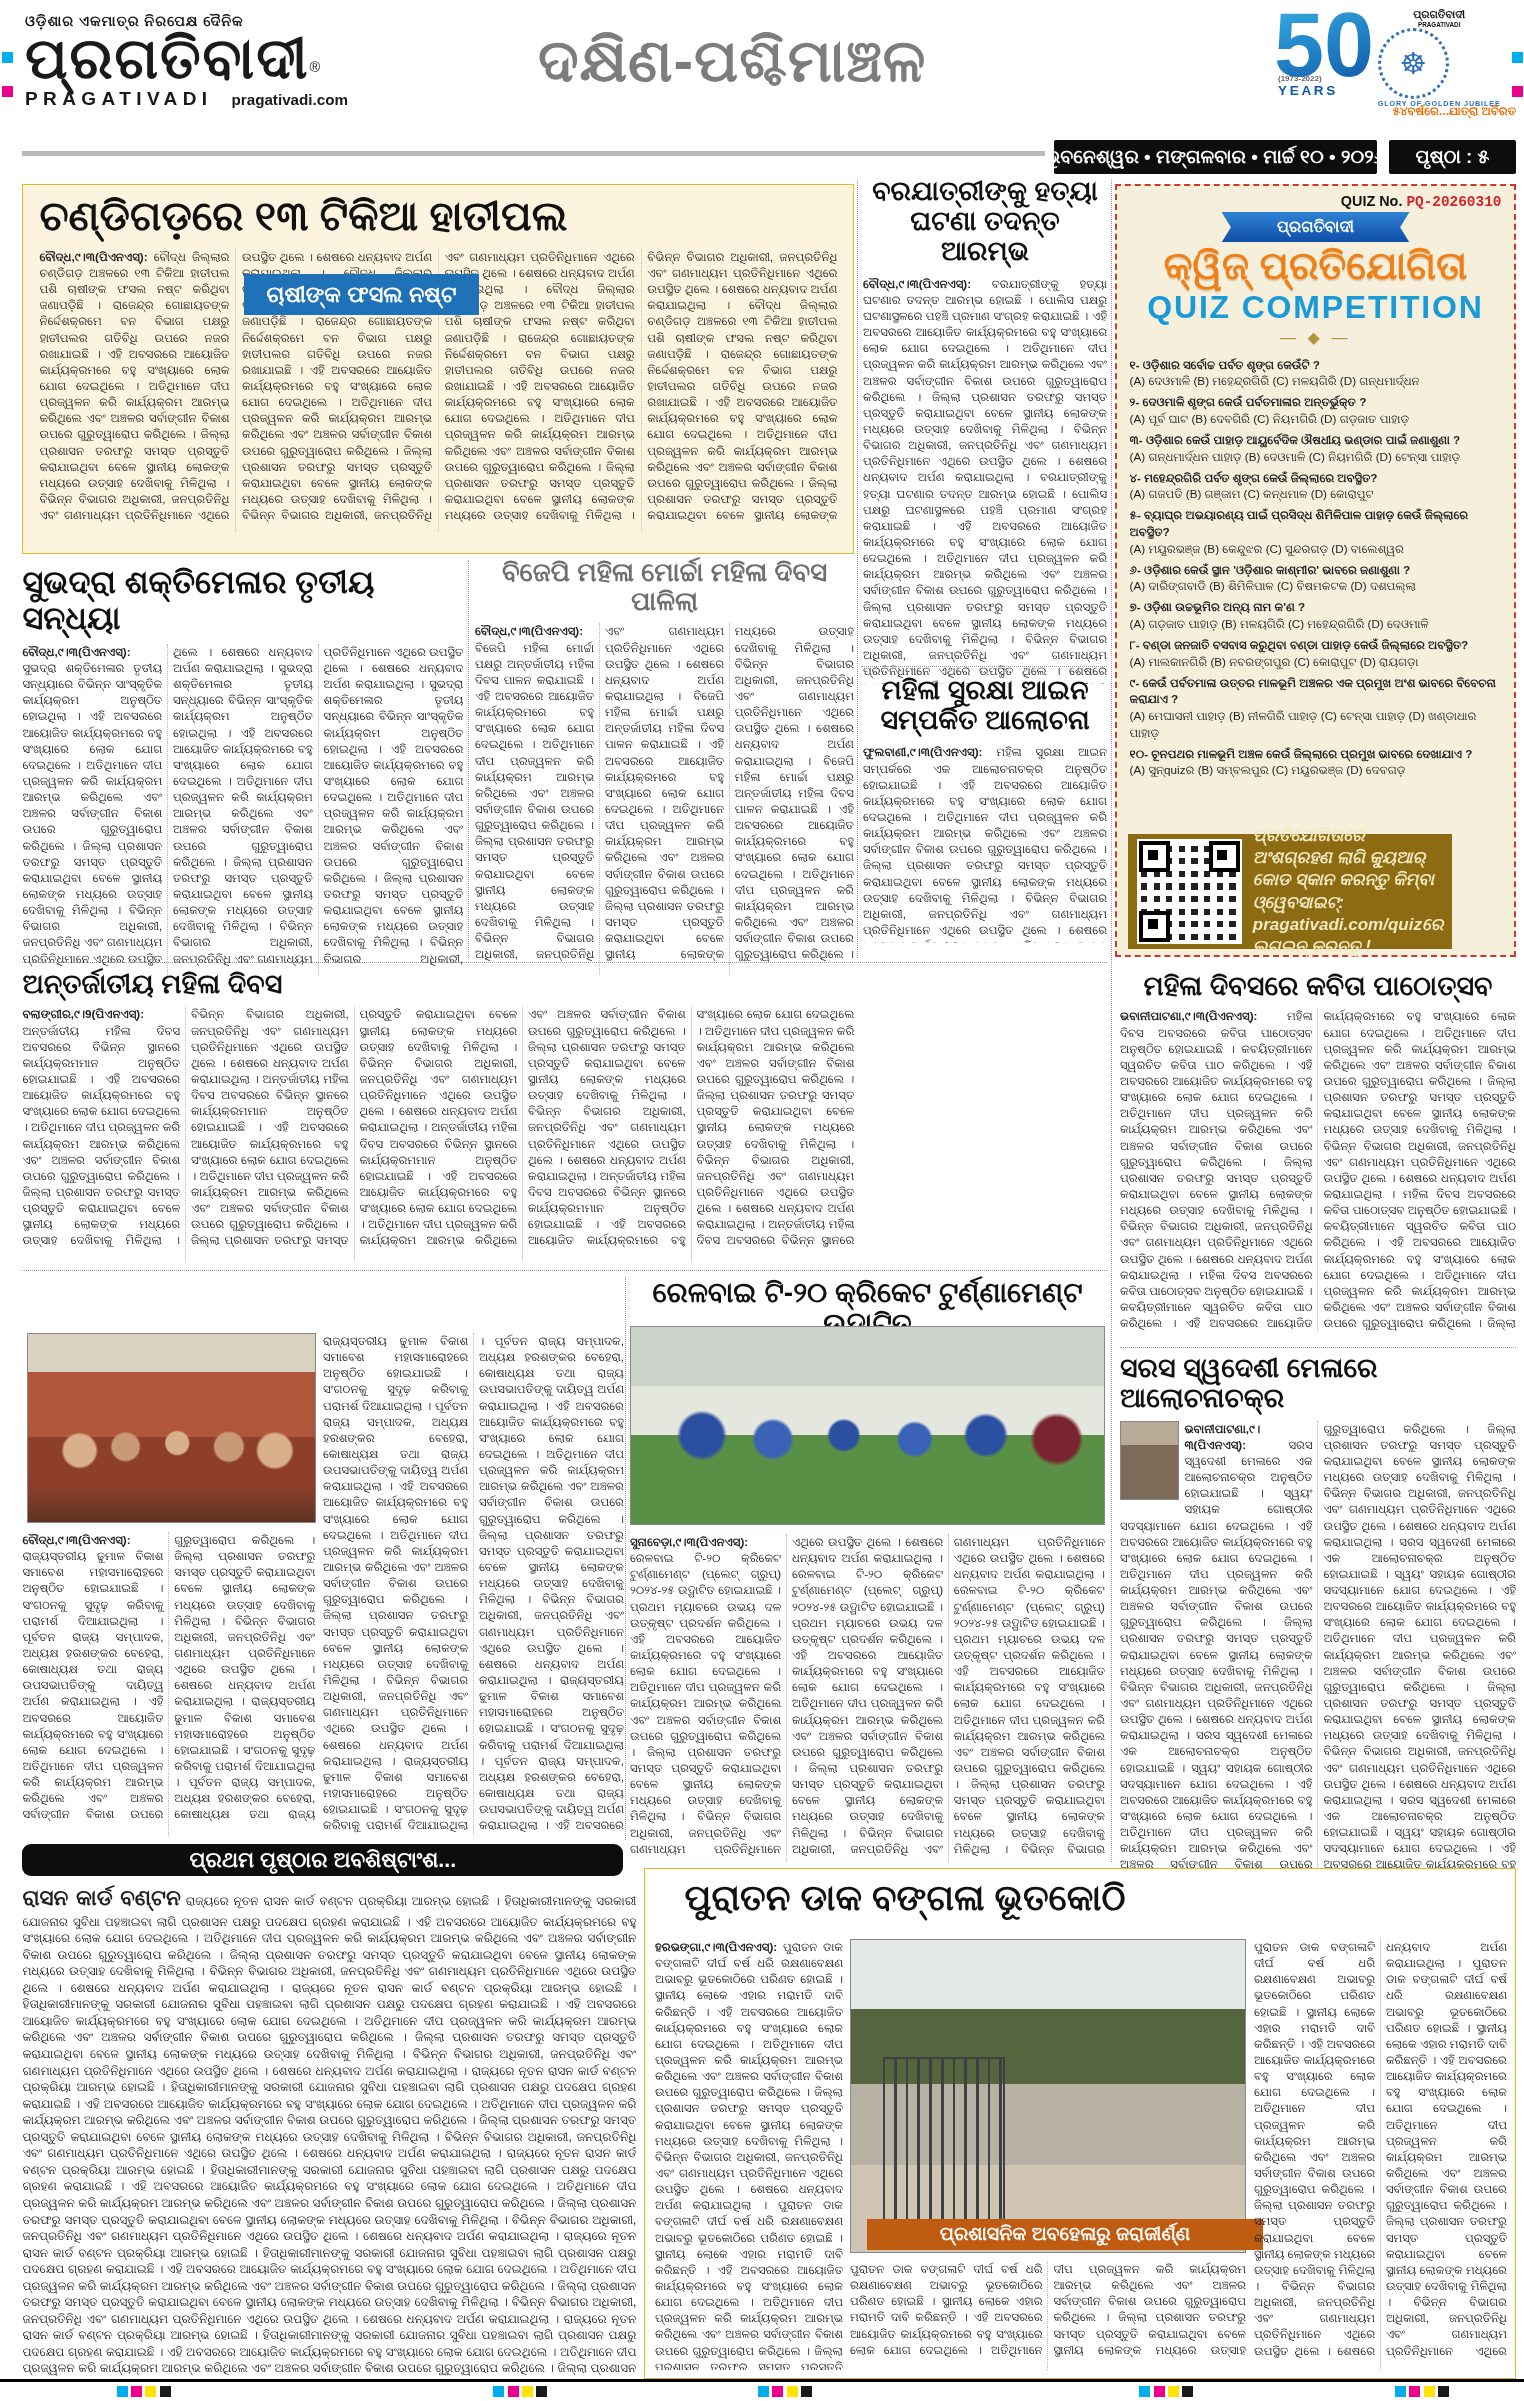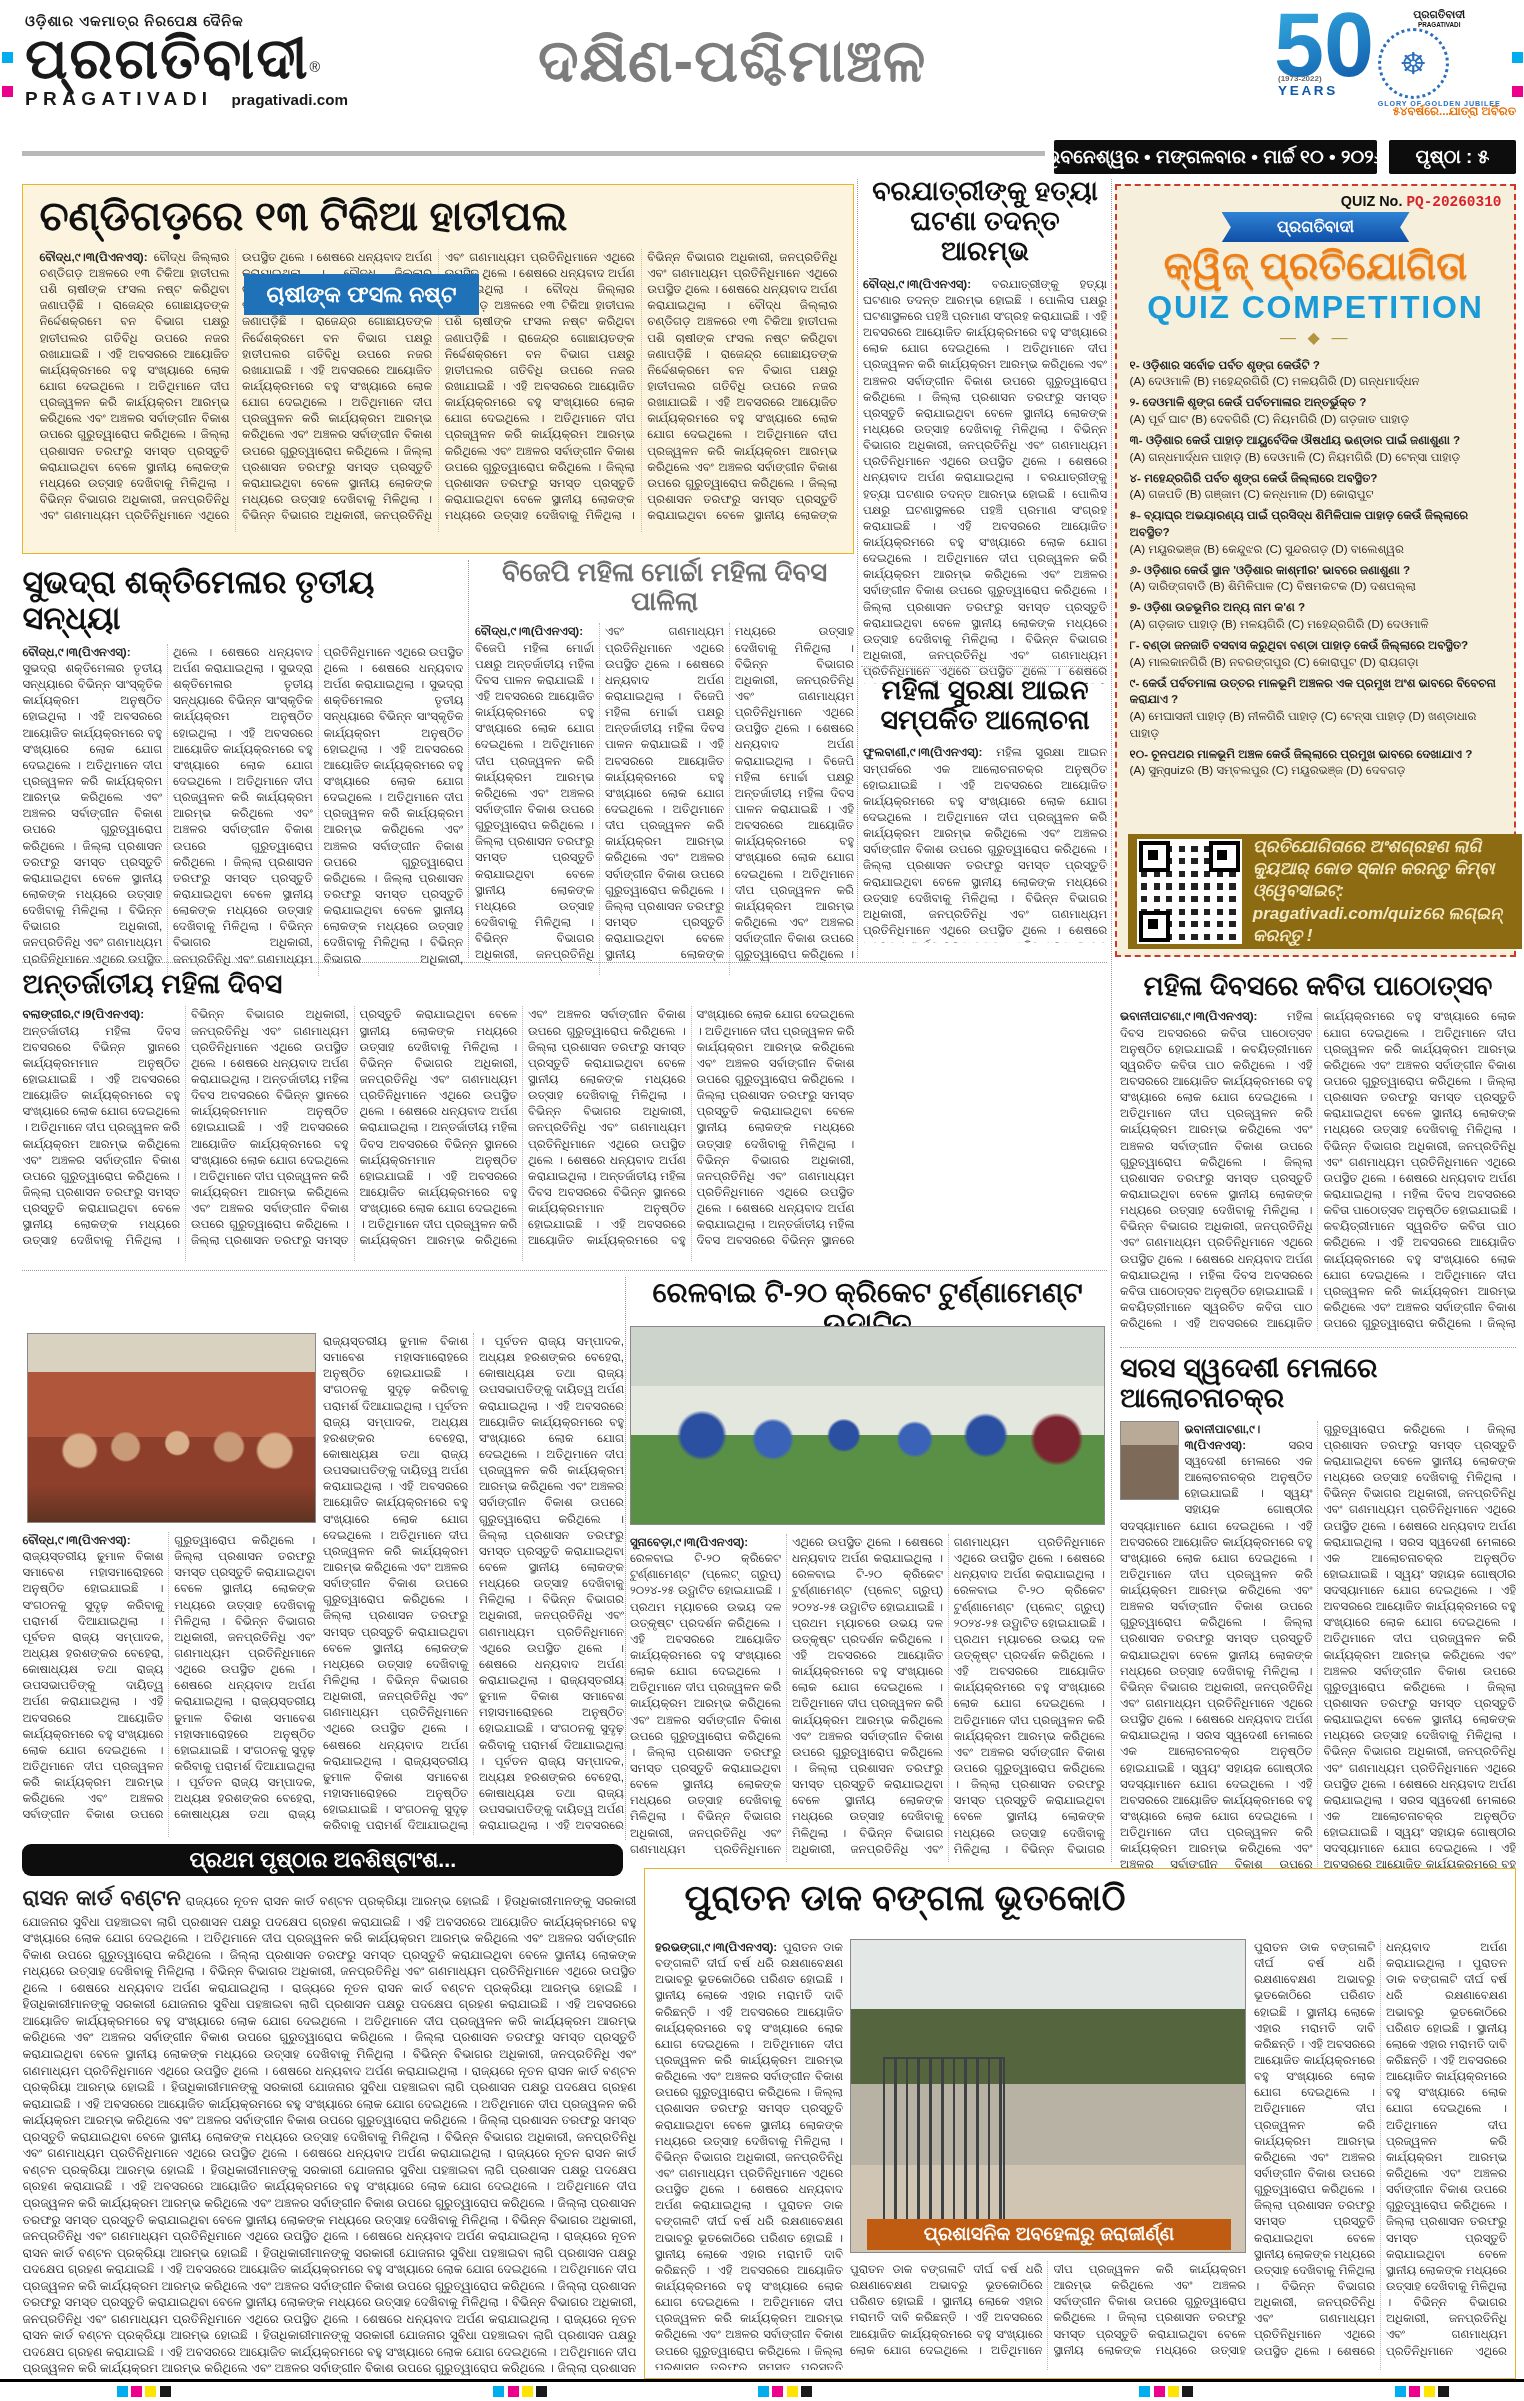--- a/index.html
+++ b/index.html
@@ -185,21 +185,21 @@
       <div class="qq">୭- ଓଡ଼ିଶା ଉଚ୍ଚଭୂମିର ଅନ୍ୟ ନାମ କ'ଣ ?</div>
       <div class="qo">(A) ଗଡ଼ଜାତ ପାହାଡ଼ (B) ମଳୟଗିରି (C) ମହେନ୍ଦ୍ରଗିରି (D) ଦେଓମାଳି</div>
       <div class="qq">୮- ବଣ୍ଡା ଜନଜାତି ବସବାସ କରୁଥିବା ବଣ୍ଡା ପାହାଡ଼ କେଉଁ ଜିଲ୍ଲାରେ ଅବସ୍ଥିତ?</div>
       <div class="qo">(A) ମାଲକାନଗିରି (B) ନବରଙ୍ଗପୁର (C) କୋରାପୁଟ (D) ରାୟଗଡ଼ା</div>
       <div class="qq">୯- କେଉଁ ପର୍ବତମାଳା ଉତ୍ତର ମାଳଭୂମି ଅଞ୍ଚଳର ଏକ ପ୍ରମୁଖ ଅଂଶ ଭାବରେ ବିବେଚନା କରାଯାଏ ?</div>
       <div class="qo">(A) ମେଘାସନୀ ପାହାଡ଼ (B) ନୀଳଗିରି ପାହାଡ଼ (C) ଟେନ୍ସା ପାହାଡ଼ (D) ଖଣ୍ଡାଧାର ପାହାଡ଼</div>
       <div class="qq">୧୦- ଚୂନପଥର ମାଳଭୂମି ଅଞ୍ଚଳ କେଉଁ ଜିଲ୍ଲାରେ ପ୍ରମୁଖ ଭାବରେ ଦେଖାଯାଏ ?</div>
       <div class="qo">(A) ସୁନ୍quizର (B) ସମ୍ବଲପୁର (C) ମୟୂରଭଞ୍ଜ (D) ଦେବଗଡ଼</div>
     </div>
   </div>
-  <div class="abs qr-panel" style="left:1128px;top:834px;width:394px;height:115px;">
+  <div class="abs qr-panel" style="left:1128px;top:834px;width:324px;height:115px;">
     <div class="qr-code">
       <div class="finder" style="left:-1.8px;top:-1.8px;"></div>
       <div class="finder" style="right:-1.8px;top:-1.8px;"></div>
       <div class="finder" style="left:-1.8px;bottom:-1.8px;"></div>
     </div>
     <div class="qr-text">ପ୍ରତିଯୋଗିତାରେ ଅଂଶଗ୍ରହଣ ଲାଗି କ୍ୟୁଆର୍ କୋଡ ସ୍କାନ କରନ୍ତୁ କିମ୍ବା ଓ୍ୱେବସାଇଟ୍: pragativadi.com/quizରେ ଲଗ୍‌ଇନ୍ କରନ୍ତୁ !</div>
   </div>
 
   <div class="abs vdot" style="left:857px;top:179px;height:779px;"></div>
   <div class="abs vdot" style="left:1111px;top:179px;height:1683px;"></div>
@@ -279,21 +279,21 @@
   <div class="abs" style="left:644px;top:1868px;width:872px;height:511px;border:1.8px solid #e9b42a;background:#fff;box-sizing:border-box;">
     <div class="headline" style="font-size:36px;text-align:center;width:502px;margin:9px 0 0 9px;">ପୁରାତନ ଡାକ ବଙ୍ଗଳା ଭୂତକୋଠି</div>
   </div>
   <div class="abs body-text" style="left:655px;top:1939px;width:188px;height:431px;">
     <span class="dl">ହରଭଙ୍ଗା,୯।୩(ପିଏନଏସ୍):</span>
     <span>ପୁରାତନ ଡାକ ବଙ୍ଗଳାଟି ଦୀର୍ଘ ବର୍ଷ ଧରି ରକ୍ଷଣାବେକ୍ଷଣ ଅଭାବରୁ ଭୂତକୋଠିରେ ପରିଣତ ହୋଇଛି । ସ୍ଥାନୀୟ ଲୋକେ ଏହାର ମରାମତି ଦାବି କରିଛନ୍ତି । ଏହି ଅବସରରେ ଆୟୋଜିତ କାର୍ଯ୍ୟକ୍ରମରେ ବହୁ ସଂଖ୍ୟାରେ ଲୋକ ଯୋଗ ଦେଇଥିଲେ । ଅତିଥିମାନେ ଦୀପ ପ୍ରଜ୍ୱଳନ କରି କାର୍ଯ୍ୟକ୍ରମ ଆରମ୍ଭ କରିଥିଲେ ଏବଂ ଅଞ୍ଚଳର ସର୍ବାଙ୍ଗୀନ ବିକାଶ ଉପରେ ଗୁରୁତ୍ୱାରୋପ କରିଥିଲେ । ଜିଲ୍ଲା ପ୍ରଶାସନ ତରଫରୁ ସମସ୍ତ ପ୍ରସ୍ତୁତି କରାଯାଇଥିବା ବେଳେ ସ୍ଥାନୀୟ ଲୋକଙ୍କ ମଧ୍ୟରେ ଉତ୍ସାହ ଦେଖିବାକୁ ମିଳିଥିଲା । ବିଭିନ୍ନ ବିଭାଗର ଅଧିକାରୀ, ଜନପ୍ରତିନିଧି ଏବଂ ଗଣମାଧ୍ୟମ ପ୍ରତିନିଧିମାନେ ଏଥିରେ ଉପସ୍ଥିତ ଥିଲେ । ଶେଷରେ ଧନ୍ୟବାଦ ଅର୍ପଣ କରାଯାଇଥିଲା । ପୁରାତନ ଡାକ ବଙ୍ଗଳାଟି ଦୀର୍ଘ ବର୍ଷ ଧରି ରକ୍ଷଣାବେକ୍ଷଣ ଅଭାବରୁ ଭୂତକୋଠିରେ ପରିଣତ ହୋଇଛି । ସ୍ଥାନୀୟ ଲୋକେ ଏହାର ମରାମତି ଦାବି କରିଛନ୍ତି । ଏହି ଅବସରରେ ଆୟୋଜିତ କାର୍ଯ୍ୟକ୍ରମରେ ବହୁ ସଂଖ୍ୟାରେ ଲୋକ ଯୋଗ ଦେଇଥିଲେ । ଅତିଥିମାନେ ଦୀପ ପ୍ରଜ୍ୱଳନ କରି କାର୍ଯ୍ୟକ୍ରମ ଆରମ୍ଭ କରିଥିଲେ ଏବଂ ଅଞ୍ଚଳର ସର୍ବାଙ୍ଗୀନ ବିକାଶ ଉପରେ ଗୁରୁତ୍ୱାରୋପ କରିଥିଲେ । ଜିଲ୍ଲା ପ୍ରଶାସନ ତରଫରୁ ସମସ୍ତ ପ୍ରସ୍ତୁତି କରାଯାଇଥିବା ବେଳେ ସ୍ଥାନୀୟ ଲୋକଙ୍କ ମଧ୍ୟରେ ଉତ୍ସାହ ଦେଖିବାକୁ ମିଳିଥିଲା । ବିଭିନ୍ନ ବିଭାଗର ଅଧିକାରୀ, ଜନପ୍ରତିନିଧି ଏବଂ ଗଣମାଧ୍ୟମ ପ୍ରତିନିଧିମାନେ ଏଥିରେ ଉପସ୍ଥିତ ଥିଲେ । ଶେଷରେ ଧନ୍ୟବାଦ ଅର୍ପଣ କରାଯାଇଥିଲା । ପୁରାତନ ଡାକ ବଙ୍ଗଳାଟି ଦୀର୍ଘ ବର୍ଷ ଧରି ରକ୍ଷଣାବେକ୍ଷଣ ଅଭାବରୁ ଭୂତକୋଠିରେ ପରିଣତ ହୋଇଛି । ସ୍ଥାନୀୟ ଲୋକେ ଏହାର ମରାମତି ଦାବି କରିଛନ୍ତି । ଏହି ଅବସରରେ ଆୟୋଜିତ କାର୍ଯ୍ୟକ୍ରମରେ ବହୁ ସଂଖ୍ୟାରେ ଲୋକ ଯୋଗ ଦେଇଥିଲେ । ଅତିଥିମାନେ ଦୀପ ପ୍ରଜ୍ୱଳନ କରି କାର୍ଯ୍ୟକ୍ରମ ଆରମ୍ଭ କରିଥିଲେ ଏବଂ ଅଞ୍ଚଳର ସର୍ବାଙ୍ଗୀନ ବିକାଶ ଉପରେ ଗୁରୁତ୍ୱାରୋପ କରିଥିଲେ । ଜିଲ୍ଲା ପ୍ରଶାସନ ତରଫରୁ ସମସ୍ତ ପ୍ରସ୍ତୁତି କରାଯାଇଥିବା ବେଳେ ସ୍ଥାନୀୟ ଲୋକଙ୍କ ମଧ୍ୟରେ ଉତ୍ସାହ ଦେଖିବାକୁ ମିଳିଥିଲା । ବିଭିନ୍ନ ବିଭାଗର ଅଧିକାରୀ, ଜନପ୍ରତିନିଧି ଏବଂ ଗଣମାଧ୍ୟମ ପ୍ରତିନିଧିମାନେ ଏଥିରେ ଉପସ୍ଥିତ ଥିଲେ । ଶେଷରେ ଧନ୍ୟବାଦ ଅର୍ପଣ କରାଯାଇଥିଲା । ପୁରାତନ ଡାକ ବଙ୍ଗଳାଟି ଦୀର୍ଘ ବର୍ଷ ଧରି ରକ୍ଷଣାବେକ୍ଷଣ ଅଭାବରୁ ଭୂତକୋଠିରେ ପରିଣତ ହୋଇଛି । ସ୍ଥାନୀୟ ଲୋକେ ଏହାର ମରାମତି ଦାବି କରିଛନ୍ତି । ଏହି ଅବସରରେ ଆୟୋଜିତ କାର୍ଯ୍ୟକ୍ରମରେ ବହୁ ସଂଖ୍ୟାରେ ଲୋକ ଯୋଗ ଦେଇଥିଲେ । ଅତିଥିମାନେ ଦୀପ ପ୍ରଜ୍ୱଳନ କରି କାର୍ଯ୍ୟକ୍ରମ ଆରମ୍ଭ କରିଥିଲେ ଏବଂ ଅଞ୍ଚଳର ସର୍ବାଙ୍ଗୀନ ବିକାଶ ଉପରେ ଗୁରୁତ୍ୱାରୋପ କରିଥିଲେ । ଜିଲ୍ଲା ପ୍ରଶାସନ ତରଫରୁ ସମସ୍ତ ପ୍ରସ୍ତୁତି କରାଯାଇଥିବା ବେଳେ ସ୍ଥାନୀୟ ଲୋକଙ୍କ ମଧ୍ୟରେ ଉତ୍ସାହ ଦେଖିବାକୁ ମିଳିଥିଲା । ବିଭିନ୍ନ ବିଭାଗର ଅଧିକାରୀ, ଜନପ୍ରତିନିଧି ଏବଂ ଗଣମାଧ୍ୟମ ପ୍ରତିନିଧିମାନେ ଏଥିରେ ଉପସ୍ଥିତ ଥିଲେ । ଶେଷରେ ଧନ୍ୟବାଦ ଅର୍ପଣ କରାଯାଇଥିଲା । ପୁରାତନ ଡାକ ବଙ୍ଗଳାଟି ଦୀର୍ଘ ବର୍ଷ ଧରି ରକ୍ଷଣାବେକ୍ଷଣ ଅଭାବରୁ ଭୂତକୋଠିରେ ପରିଣତ ହୋଇଛି । ସ୍ଥାନୀୟ ଲୋକେ ଏହାର ମରାମତି ଦାବି କରିଛନ୍ତି । ଏହି ଅବସରରେ ଆୟୋଜିତ କାର୍ଯ୍ୟକ୍ରମରେ ବହୁ ସଂଖ୍ୟାରେ ଲୋକ ଯୋଗ ଦେଇଥିଲେ । ଅତିଥିମାନେ ଦୀପ ପ୍ରଜ୍ୱଳନ କରି କାର୍ଯ୍ୟକ୍ରମ ଆରମ୍ଭ କରିଥିଲେ ଏବଂ ଅଞ୍ଚଳର ସର୍ବାଙ୍ଗୀନ ବିକାଶ ଉପରେ ଗୁରୁତ୍ୱାରୋପ କରିଥିଲେ । ଜିଲ୍ଲା ପ୍ରଶାସନ ତରଫରୁ ସମସ୍ତ ପ୍ରସ୍ତୁତି କରାଯାଇଥିବା ବେଳେ ସ୍ଥାନୀୟ ଲୋକଙ୍କ ମଧ୍ୟରେ ଉତ୍ସାହ ଦେଖିବାକୁ ମିଳିଥିଲା । ବିଭିନ୍ନ ବିଭାଗର ଅଧିକାରୀ, ଜନପ୍ରତିନିଧି ଏବଂ ଗଣମାଧ୍ୟମ ପ୍ରତିନିଧିମାନେ ଏଥିରେ ଉପସ୍ଥିତ ଥିଲେ । ଶେଷରେ ଧନ୍ୟବାଦ ଅର୍ପଣ କରାଯାଇଥିଲା ।</span>
   </div>
   <div class="abs photo photo-bhut" style="left:850px;top:1939px;width:396px;height:314px;">
     <div class="gate"></div>
   </div>
-  <div class="abs capbar" style="left:867px;top:2219px;width:364px;height:30.5px;">ପ୍ରଶାସନିକ ଅବହେଳାରୁ ଜରାଜୀର୍ଣ୍ଣ</div>
+  <div class="abs capbar" style="left:867px;top:2219px;width:396px;height:30.5px;">ପ୍ରଶାସନିକ ଅବହେଳାରୁ ଜରାଜୀର୍ଣ୍ଣ</div>
   <div class="abs body-text cols2" style="left:850px;top:2261px;width:396px;height:109px;">
     <span>ପୁରାତନ ଡାକ ବଙ୍ଗଳାଟି ଦୀର୍ଘ ବର୍ଷ ଧରି ରକ୍ଷଣାବେକ୍ଷଣ ଅଭାବରୁ ଭୂତକୋଠିରେ ପରିଣତ ହୋଇଛି । ସ୍ଥାନୀୟ ଲୋକେ ଏହାର ମରାମତି ଦାବି କରିଛନ୍ତି । ଏହି ଅବସରରେ ଆୟୋଜିତ କାର୍ଯ୍ୟକ୍ରମରେ ବହୁ ସଂଖ୍ୟାରେ ଲୋକ ଯୋଗ ଦେଇଥିଲେ । ଅତିଥିମାନେ ଦୀପ ପ୍ରଜ୍ୱଳନ କରି କାର୍ଯ୍ୟକ୍ରମ ଆରମ୍ଭ କରିଥିଲେ ଏବଂ ଅଞ୍ଚଳର ସର୍ବାଙ୍ଗୀନ ବିକାଶ ଉପରେ ଗୁରୁତ୍ୱାରୋପ କରିଥିଲେ । ଜିଲ୍ଲା ପ୍ରଶାସନ ତରଫରୁ ସମସ୍ତ ପ୍ରସ୍ତୁତି କରାଯାଇଥିବା ବେଳେ ସ୍ଥାନୀୟ ଲୋକଙ୍କ ମଧ୍ୟରେ ଉତ୍ସାହ ଦେଖିବାକୁ ମିଳିଥିଲା । ବିଭିନ୍ନ ବିଭାଗର ଅଧିକାରୀ, ଜନପ୍ରତିନିଧି ଏବଂ ଗଣମାଧ୍ୟମ ପ୍ରତିନିଧିମାନେ ଏଥିରେ ଉପସ୍ଥିତ ଥିଲେ । ଶେଷରେ ଧନ୍ୟବାଦ ଅର୍ପଣ କରାଯାଇଥିଲା । ପୁରାତନ ଡାକ ବଙ୍ଗଳାଟି ଦୀର୍ଘ ବର୍ଷ ଧରି ରକ୍ଷଣାବେକ୍ଷଣ ଅଭାବରୁ ଭୂତକୋଠିରେ ପରିଣତ ହୋଇଛି । ସ୍ଥାନୀୟ ଲୋକେ ଏହାର ମରାମତି ଦାବି କରିଛନ୍ତି । ଏହି ଅବସରରେ ଆୟୋଜିତ କାର୍ଯ୍ୟକ୍ରମରେ ବହୁ ସଂଖ୍ୟାରେ ଲୋକ ଯୋଗ ଦେଇଥିଲେ । ଅତିଥିମାନେ ଦୀପ ପ୍ରଜ୍ୱଳନ କରି କାର୍ଯ୍ୟକ୍ରମ ଆରମ୍ଭ କରିଥିଲେ ଏବଂ ଅଞ୍ଚଳର ସର୍ବାଙ୍ଗୀନ ବିକାଶ ଉପରେ ଗୁରୁତ୍ୱାରୋପ କରିଥିଲେ । ଜିଲ୍ଲା ପ୍ରଶାସନ ତରଫରୁ ସମସ୍ତ ପ୍ରସ୍ତୁତି କରାଯାଇଥିବା ବେଳେ ସ୍ଥାନୀୟ ଲୋକଙ୍କ ମଧ୍ୟରେ ଉତ୍ସାହ ଦେଖିବାକୁ ମିଳିଥିଲା । ବିଭିନ୍ନ ବିଭାଗର ଅଧିକାରୀ, ଜନପ୍ରତିନିଧି ଏବଂ ଗଣମାଧ୍ୟମ ପ୍ରତିନିଧିମାନେ ଏଥିରେ ଉପସ୍ଥିତ ଥିଲେ । ଶେଷରେ ଧନ୍ୟବାଦ ଅର୍ପଣ କରାଯାଇଥିଲା ।</span>
   </div>
   <div class="abs body-text cols2" style="left:1254px;top:1939px;width:253px;height:431px;">
     <span>ପୁରାତନ ଡାକ ବଙ୍ଗଳାଟି ଦୀର୍ଘ ବର୍ଷ ଧରି ରକ୍ଷଣାବେକ୍ଷଣ ଅଭାବରୁ ଭୂତକୋଠିରେ ପରିଣତ ହୋଇଛି । ସ୍ଥାନୀୟ ଲୋକେ ଏହାର ମରାମତି ଦାବି କରିଛନ୍ତି । ଏହି ଅବସରରେ ଆୟୋଜିତ କାର୍ଯ୍ୟକ୍ରମରେ ବହୁ ସଂଖ୍ୟାରେ ଲୋକ ଯୋଗ ଦେଇଥିଲେ । ଅତିଥିମାନେ ଦୀପ ପ୍ରଜ୍ୱଳନ କରି କାର୍ଯ୍ୟକ୍ରମ ଆରମ୍ଭ କରିଥିଲେ ଏବଂ ଅଞ୍ଚଳର ସର୍ବାଙ୍ଗୀନ ବିକାଶ ଉପରେ ଗୁରୁତ୍ୱାରୋପ କରିଥିଲେ । ଜିଲ୍ଲା ପ୍ରଶାସନ ତରଫରୁ ସମସ୍ତ ପ୍ରସ୍ତୁତି କରାଯାଇଥିବା ବେଳେ ସ୍ଥାନୀୟ ଲୋକଙ୍କ ମଧ୍ୟରେ ଉତ୍ସାହ ଦେଖିବାକୁ ମିଳିଥିଲା । ବିଭିନ୍ନ ବିଭାଗର ଅଧିକାରୀ, ଜନପ୍ରତିନିଧି ଏବଂ ଗଣମାଧ୍ୟମ ପ୍ରତିନିଧିମାନେ ଏଥିରେ ଉପସ୍ଥିତ ଥିଲେ । ଶେଷରେ ଧନ୍ୟବାଦ ଅର୍ପଣ କରାଯାଇଥିଲା । ପୁରାତନ ଡାକ ବଙ୍ଗଳାଟି ଦୀର୍ଘ ବର୍ଷ ଧରି ରକ୍ଷଣାବେକ୍ଷଣ ଅଭାବରୁ ଭୂତକୋଠିରେ ପରିଣତ ହୋଇଛି । ସ୍ଥାନୀୟ ଲୋକେ ଏହାର ମରାମତି ଦାବି କରିଛନ୍ତି । ଏହି ଅବସରରେ ଆୟୋଜିତ କାର୍ଯ୍ୟକ୍ରମରେ ବହୁ ସଂଖ୍ୟାରେ ଲୋକ ଯୋଗ ଦେଇଥିଲେ । ଅତିଥିମାନେ ଦୀପ ପ୍ରଜ୍ୱଳନ କରି କାର୍ଯ୍ୟକ୍ରମ ଆରମ୍ଭ କରିଥିଲେ ଏବଂ ଅଞ୍ଚଳର ସର୍ବାଙ୍ଗୀନ ବିକାଶ ଉପରେ ଗୁରୁତ୍ୱାରୋପ କରିଥିଲେ । ଜିଲ୍ଲା ପ୍ରଶାସନ ତରଫରୁ ସମସ୍ତ ପ୍ରସ୍ତୁତି କରାଯାଇଥିବା ବେଳେ ସ୍ଥାନୀୟ ଲୋକଙ୍କ ମଧ୍ୟରେ ଉତ୍ସାହ ଦେଖିବାକୁ ମିଳିଥିଲା । ବିଭିନ୍ନ ବିଭାଗର ଅଧିକାରୀ, ଜନପ୍ରତିନିଧି ଏବଂ ଗଣମାଧ୍ୟମ ପ୍ରତିନିଧିମାନେ ଏଥିରେ ଉପସ୍ଥିତ ଥିଲେ । ଶେଷରେ ଧନ୍ୟବାଦ ଅର୍ପଣ କରାଯାଇଥିଲା । ପୁରାତନ ଡାକ ବଙ୍ଗଳାଟି ଦୀର୍ଘ ବର୍ଷ ଧରି ରକ୍ଷଣାବେକ୍ଷଣ ଅଭାବରୁ ଭୂତକୋଠିରେ ପରିଣତ ହୋଇଛି । ସ୍ଥାନୀୟ ଲୋକେ ଏହାର ମରାମତି ଦାବି କରିଛନ୍ତି । ଏହି ଅବସରରେ ଆୟୋଜିତ କାର୍ଯ୍ୟକ୍ରମରେ ବହୁ ସଂଖ୍ୟାରେ ଲୋକ ଯୋଗ ଦେଇଥିଲେ । ଅତିଥିମାନେ ଦୀପ ପ୍ରଜ୍ୱଳନ କରି କାର୍ଯ୍ୟକ୍ରମ ଆରମ୍ଭ କରିଥିଲେ ଏବଂ ଅଞ୍ଚଳର ସର୍ବାଙ୍ଗୀନ ବିକାଶ ଉପରେ ଗୁରୁତ୍ୱାରୋପ କରିଥିଲେ । ଜିଲ୍ଲା ପ୍ରଶାସନ ତରଫରୁ ସମସ୍ତ ପ୍ରସ୍ତୁତି କରାଯାଇଥିବା ବେଳେ ସ୍ଥାନୀୟ ଲୋକଙ୍କ ମଧ୍ୟରେ ଉତ୍ସାହ ଦେଖିବାକୁ ମିଳିଥିଲା । ବିଭିନ୍ନ ବିଭାଗର ଅଧିକାରୀ, ଜନପ୍ରତିନିଧି ଏବଂ ଗଣମାଧ୍ୟମ ପ୍ରତିନିଧିମାନେ ଏଥିରେ ଉପସ୍ଥିତ ଥିଲେ । ଶେଷରେ ଧନ୍ୟବାଦ ଅର୍ପଣ କରାଯାଇଥିଲା । ପୁରାତନ ଡାକ ବଙ୍ଗଳାଟି ଦୀର୍ଘ ବର୍ଷ ଧରି ରକ୍ଷଣାବେକ୍ଷଣ ଅଭାବରୁ ଭୂତକୋଠିରେ ପରିଣତ ହୋଇଛି । ସ୍ଥାନୀୟ ଲୋକେ ଏହାର ମରାମତି ଦାବି କରିଛନ୍ତି । ଏହି ଅବସରରେ ଆୟୋଜିତ କାର୍ଯ୍ୟକ୍ରମରେ ବହୁ ସଂଖ୍ୟାରେ ଲୋକ ଯୋଗ ଦେଇଥିଲେ । ଅତିଥିମାନେ ଦୀପ ପ୍ରଜ୍ୱଳନ କରି କାର୍ଯ୍ୟକ୍ରମ ଆରମ୍ଭ କରିଥିଲେ ଏବଂ ଅଞ୍ଚଳର ସର୍ବାଙ୍ଗୀନ ବିକାଶ ଉପରେ ଗୁରୁତ୍ୱାରୋପ କରିଥିଲେ । ଜିଲ୍ଲା ପ୍ରଶାସନ ତରଫରୁ ସମସ୍ତ ପ୍ରସ୍ତୁତି କରାଯାଇଥିବା ବେଳେ ସ୍ଥାନୀୟ ଲୋକଙ୍କ ମଧ୍ୟରେ ଉତ୍ସାହ ଦେଖିବାକୁ ମିଳିଥିଲା । ବିଭିନ୍ନ ବିଭାଗର ଅଧିକାରୀ, ଜନପ୍ରତିନିଧି ଏବଂ ଗଣମାଧ୍ୟମ ପ୍ରତିନିଧିମାନେ ଏଥିରେ ଉପସ୍ଥିତ ଥିଲେ । ଶେଷରେ ଧନ୍ୟବାଦ ଅର୍ପଣ କରାଯାଇଥିଲା । ପୁରାତନ ଡାକ ବଙ୍ଗଳାଟି ଦୀର୍ଘ ବର୍ଷ ଧରି ରକ୍ଷଣାବେକ୍ଷଣ ଅଭାବରୁ ଭୂତକୋଠିରେ ପରିଣତ ହୋଇଛି । ସ୍ଥାନୀୟ ଲୋକେ ଏହାର ମରାମତି ଦାବି କରିଛନ୍ତି । ଏହି ଅବସରରେ ଆୟୋଜିତ କାର୍ଯ୍ୟକ୍ରମରେ ବହୁ ସଂଖ୍ୟାରେ ଲୋକ ଯୋଗ ଦେଇଥିଲେ । ଅତିଥିମାନେ ଦୀପ ପ୍ରଜ୍ୱଳନ କରି କାର୍ଯ୍ୟକ୍ରମ ଆରମ୍ଭ କରିଥିଲେ ଏବଂ ଅଞ୍ଚଳର ସର୍ବାଙ୍ଗୀନ ବିକାଶ ଉପରେ ଗୁରୁତ୍ୱାରୋପ କରିଥିଲେ । ଜିଲ୍ଲା ପ୍ରଶାସନ ତରଫରୁ ସମସ୍ତ ପ୍ରସ୍ତୁତି କରାଯାଇଥିବା ବେଳେ ସ୍ଥାନୀୟ ଲୋକଙ୍କ ମଧ୍ୟରେ ଉତ୍ସାହ ଦେଖିବାକୁ ମିଳିଥିଲା । ବିଭିନ୍ନ ବିଭାଗର ଅଧିକାରୀ, ଜନପ୍ରତିନିଧି ଏବଂ ଗଣମାଧ୍ୟମ ପ୍ରତିନିଧିମାନେ ଏଥିରେ ଉପସ୍ଥିତ ଥିଲେ । ଶେଷରେ ଧନ୍ୟବାଦ ଅର୍ପଣ କରାଯାଇଥିଲା ।</span>
   </div>
 
   <div class="bottom-rule"></div>
   <div class="mark c abs" style="left:117px;top:2386px"></div>
   <div class="mark m abs" style="left:131px;top:2386px"></div>

